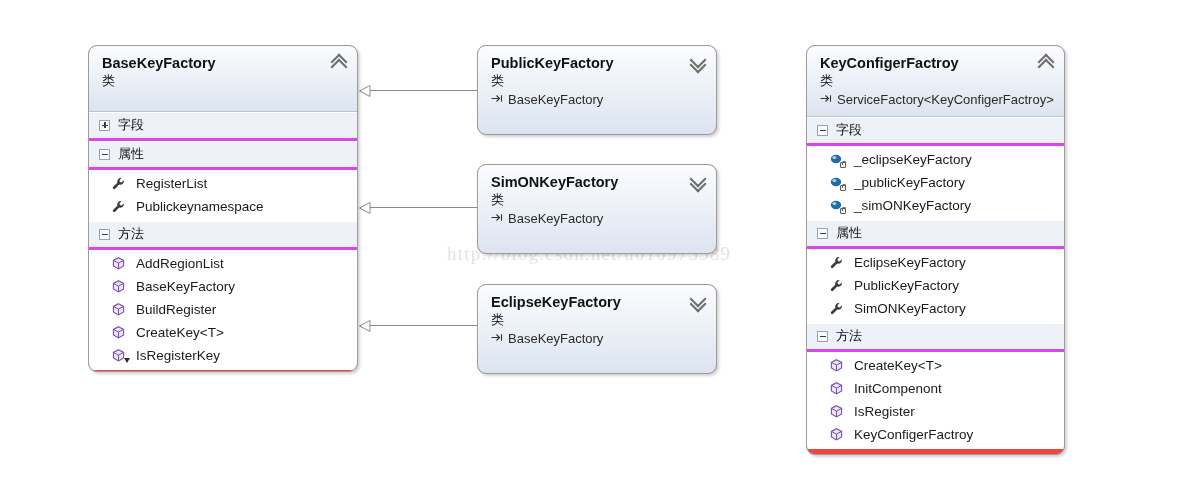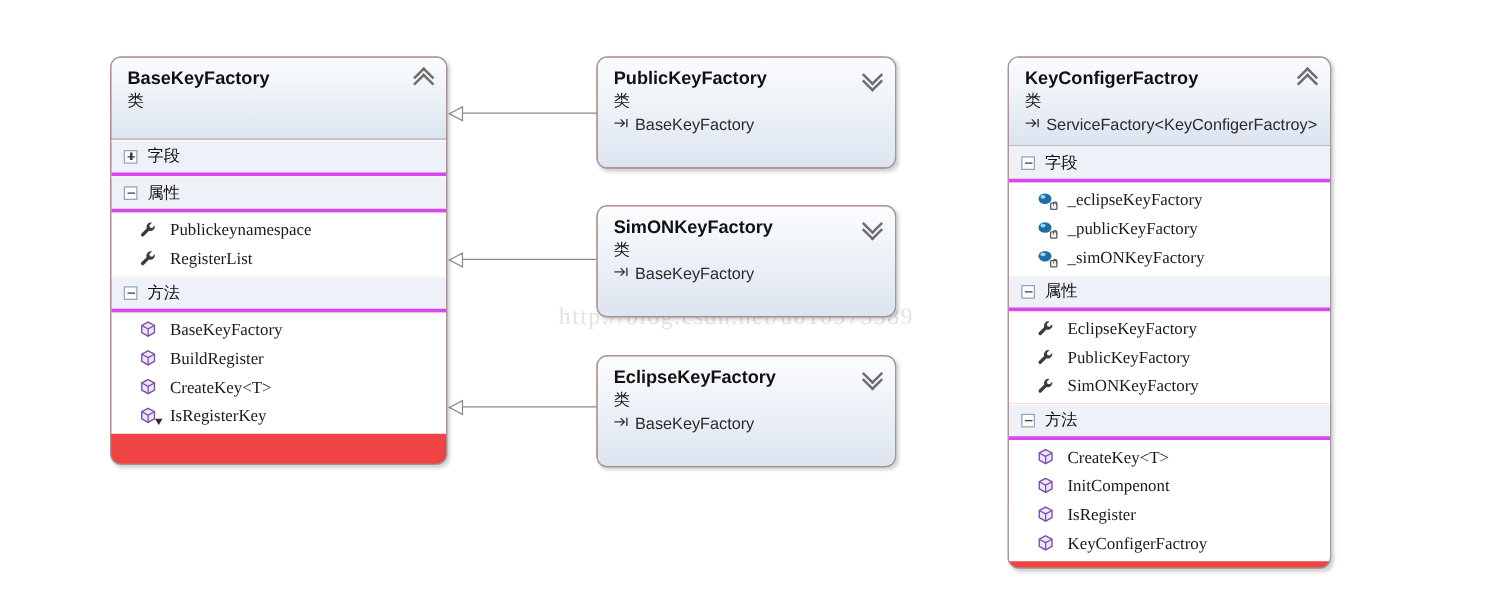--- a/index.html
+++ b/index.html
@@ -119,21 +119,21 @@
   }
   .expander.plus::after {
     content: "";
     position: absolute;
     left: 4px; top: 1.5px;
     width: 1.5px; height: 6px;
     background: #3c3c3c;
   }
   .section-label { font-weight: normal; }
 
-  .member-list { padding: 2px 0 3px 0; background: #ffffff; font-family: Liberation Serif, serif; }
+  .member-list { padding: 2px 0 3px 0; background: #ffffff; }
   .member {
     display: flex;
     align-items: center;
     gap: 10px;
     padding: 1px 10px 1px 22px;
     font-size: 13.5px;
     color: #1a1a1a;
     line-height: 21px;
     white-space: nowrap;
     cursor: default;
@@ -242,37 +242,46 @@
       <span class="expander"></span>
       <span class="section-label">属性</span>
     </div>
     <div class="member-list">
       <div class="member">
         <span class="ico ico-wrench">
           <svg width="15" height="15" viewBox="0 0 15 15">
               <path d="M10.6 2.1a3.6 3.6 0 0 0-4.3 4.6L2.2 10.8a1.3 1.3 0 1 0 1.9 1.9l4.1-4.1a3.6 3.6 0 0 0 4.6-4.3l-2.1 2.1-1.8-.4-.4-1.8z" fill="#3c3c3c"></path>
             </svg>
         </span>
+        <span>RegisterList</span>
+      </div>
+      <div class="member">
+        <span class="ico ico-wrench">
+          <svg width="15" height="15" viewBox="0 0 15 15">
+              <path d="M10.6 2.1a3.6 3.6 0 0 0-4.3 4.6L2.2 10.8a1.3 1.3 0 1 0 1.9 1.9l4.1-4.1a3.6 3.6 0 0 0 4.6-4.3l-2.1 2.1-1.8-.4-.4-1.8z" fill="#3c3c3c"></path>
+            </svg>
+        </span>
         <span>Publickeynamespace</span>
-      </div>
-      <div class="member">
-        <span class="ico ico-wrench">
-          <svg width="15" height="15" viewBox="0 0 15 15">
-              <path d="M10.6 2.1a3.6 3.6 0 0 0-4.3 4.6L2.2 10.8a1.3 1.3 0 1 0 1.9 1.9l4.1-4.1a3.6 3.6 0 0 0 4.6-4.3l-2.1 2.1-1.8-.4-.4-1.8z" fill="#3c3c3c"></path>
-            </svg>
-        </span>
-        <span>RegisterList</span>
       </div>
     </div>
 
     <div class="section-bar">
       <span class="expander"></span>
       <span class="section-label">方法</span>
     </div>
     <div class="member-list">
+      <div class="member">
+        <span class="ico ico-cube">
+          <svg width="15" height="15" viewBox="0 0 15 15">
+              <path d="M7.5 1.7 12.6 4.4v5.6L7.5 12.9 2.4 10V4.4z" fill="#ede6f5" stroke="#7b4fa8" stroke-width="1.1"></path>
+              <path d="M7.5 7.1 12.6 4.4 M7.5 7.1 2.4 4.4 M7.5 7.1v5.8" stroke="#7b4fa8" stroke-width="1"></path>
+            </svg>
+        </span>
+        <span>AddRegionList</span>
+      </div>
       <div class="member">
         <span class="ico ico-cube">
           <svg width="15" height="15" viewBox="0 0 15 15">
               <path d="M7.5 1.7 12.6 4.4v5.6L7.5 12.9 2.4 10V4.4z" fill="#ede6f5" stroke="#7b4fa8" stroke-width="1.1"></path>
               <path d="M7.5 7.1 12.6 4.4 M7.5 7.1 2.4 4.4 M7.5 7.1v5.8" stroke="#7b4fa8" stroke-width="1"></path>
             </svg>
         </span>
         <span>BaseKeyFactory</span>
       </div>
       <div class="member">

